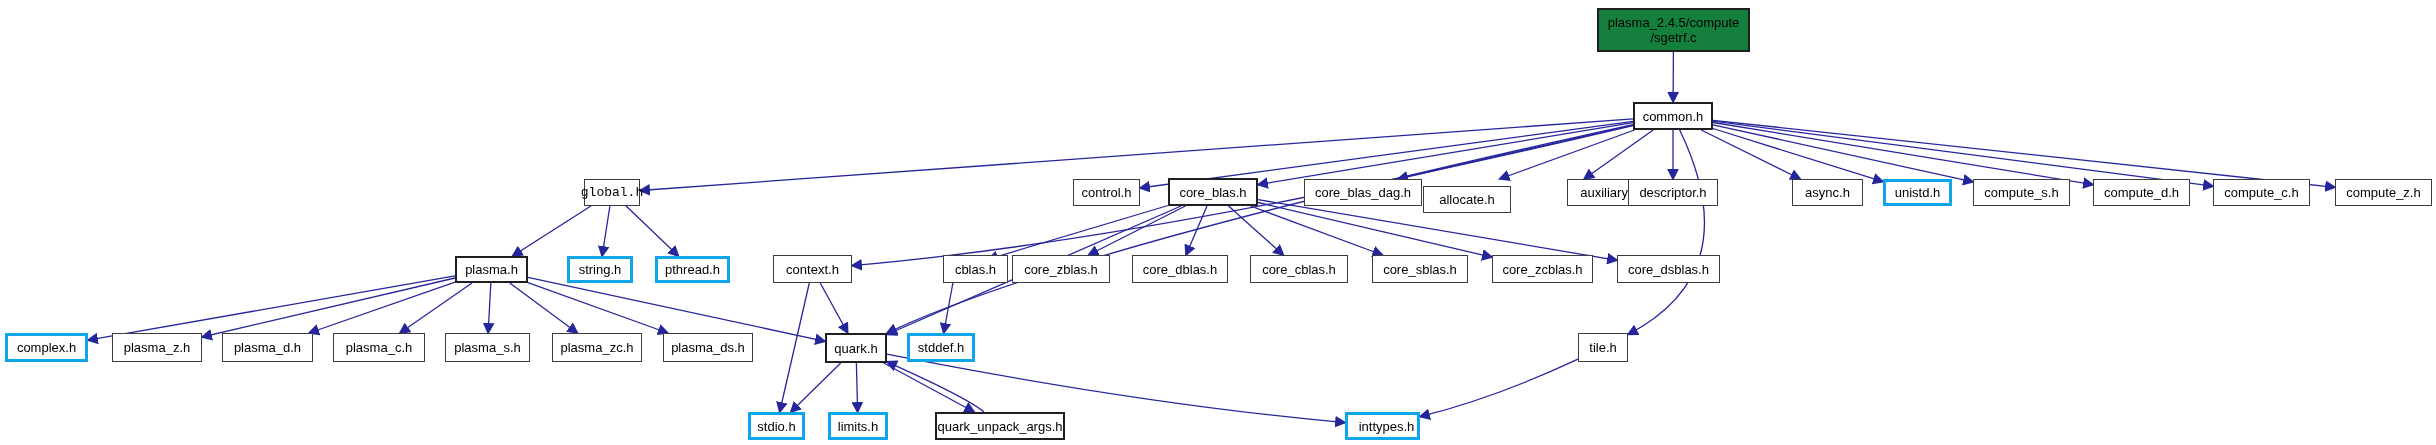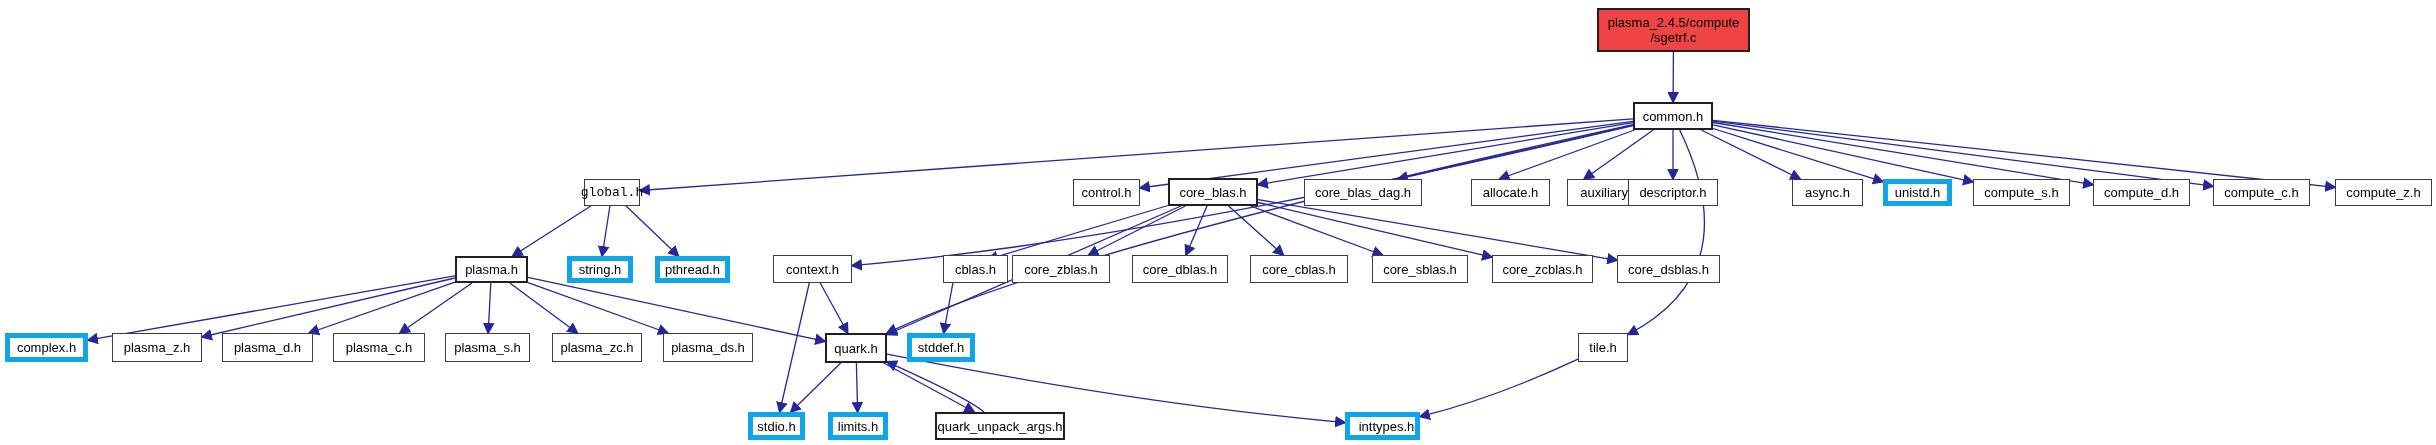--- a/index.html
+++ b/index.html
@@ -20,25 +20,25 @@
     color:#000000;
     display:flex;align-items:center;justify-content:center;
     text-align:center;
     font-size:13px;
     line-height:15px;
     white-space:pre-line;
     cursor:pointer;
   }
   .node.hub{border:2px solid #1f1f1f;}
   .node.main{
-    background:#ef4444;
+    background:#15803d;
     border:2px solid #1f1f1f;
     cursor:default;
   }
-  .node.system{border:5px solid #0ea5e9;cursor:default;}
+  .node.system{border:3px solid #0ea5e9;cursor:default;}
   .edge{fill:none;stroke:#26269c;stroke-width:1.3px;}
 </style>
 </head>
 <body>
 
 <div id="stage">
   <svg id="edge-layer" width="2436" height="445" viewBox="0 0 2436 445" xmlns="http://www.w3.org/2000/svg">
     <defs>
       <marker id="arrow" viewBox="0 0 10 10" refX="8.5" refY="5" markerWidth="9" markerHeight="9" orient="auto">
         <path d="M0,0 L10,5 L0,10 z" fill="#26269c"></path>
@@ -93,21 +93,21 @@
       </g>
   </svg>
   <div id="nodes">
       <div class="node main" style="left: 1597px; top: 8px; width: 153px; height: 44px;">plasma_2.4.5/compute
 /sgetrf.c</div>
       <div class="node hub" style="left: 1633px; top: 102px; width: 80px; height: 28px;">common.h</div>
       <div class="node file" style="left: 584px; top: 179px; width: 56px; height: 27px; font-family: Liberation Mono, monospace;">global.h</div>
       <div class="node file" style="left: 1073px; top: 179px; width: 67px; height: 27px;">control.h</div>
       <div class="node hub" style="left: 1168px; top: 178px; width: 90px; height: 28px;">core_blas.h</div>
       <div class="node file" style="left: 1280px; top: 179px; width: 118px; height: 27px; margin-left: 24px;">core_blas_dag.h</div>
-      <div class="node file" style="left: 1423px; top: 179px; width: 79px; height: 27px; margin-left: 48px;">allocate.h</div>
+      <div class="node file" style="left: 1423px; top: 186px; width: 88px; height: 27px;">allocate.h</div>
       <div class="node file" style="left: 1523px; top: 179px; width: 84px; height: 27px; margin-left: 44px;">auxiliary.h</div>
       <div class="node file" style="left: 1628px; top: 179px; width: 90px; height: 27px;">descriptor.h</div>
       <div class="node file" style="left: 1792px; top: 179px; width: 71px; height: 27px;">async.h</div>
       <div class="node system" style="left: 1883px; top: 179px; width: 69px; height: 27px;">unistd.h</div>
       <div class="node file" style="left: 1973px; top: 179px; width: 97px; height: 27px;">compute_s.h</div>
       <div class="node file" style="left: 2093px; top: 179px; width: 97px; height: 27px;">compute_d.h</div>
       <div class="node file" style="left: 2213px; top: 179px; width: 97px; height: 27px;">compute_c.h</div>
       <div class="node file" style="left: 2335px; top: 179px; width: 97px; height: 27px;">compute_z.h</div>
       <div class="node hub" style="left: 455px; top: 256px; width: 73px; height: 27px;">plasma.h</div>
       <div class="node system" style="left: 567px; top: 256px; width: 66px; height: 27px;">string.h</div>

